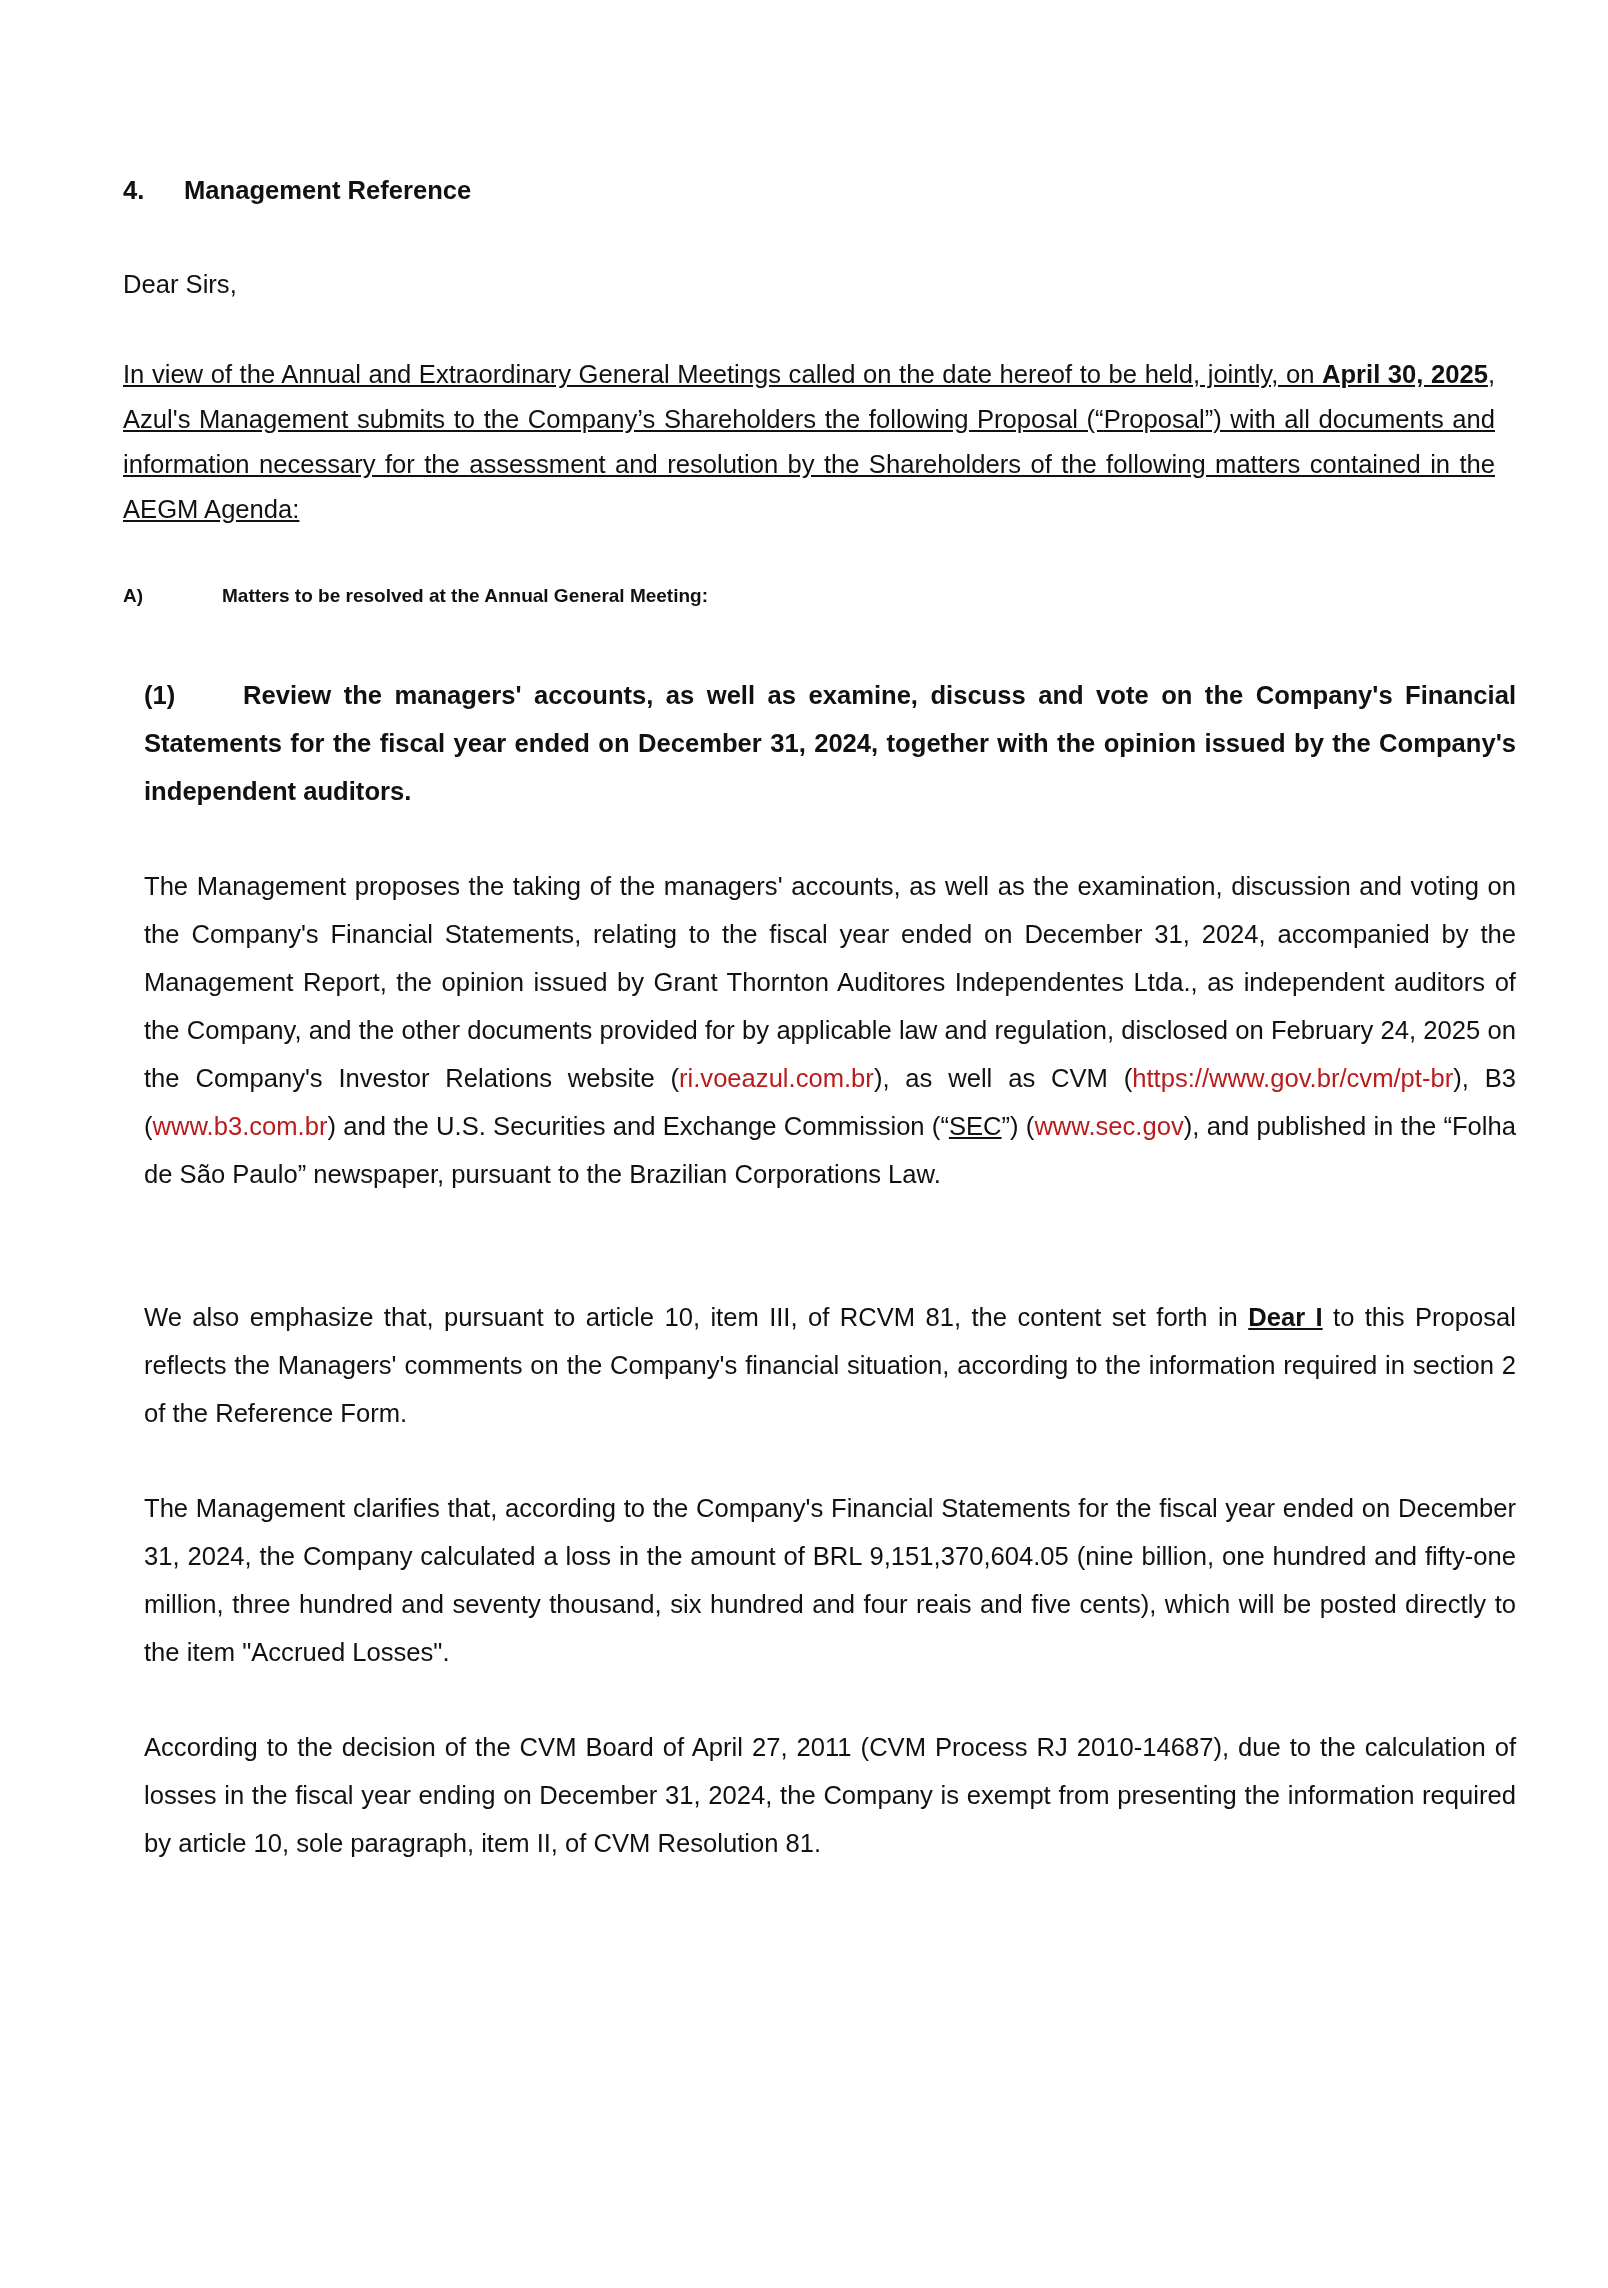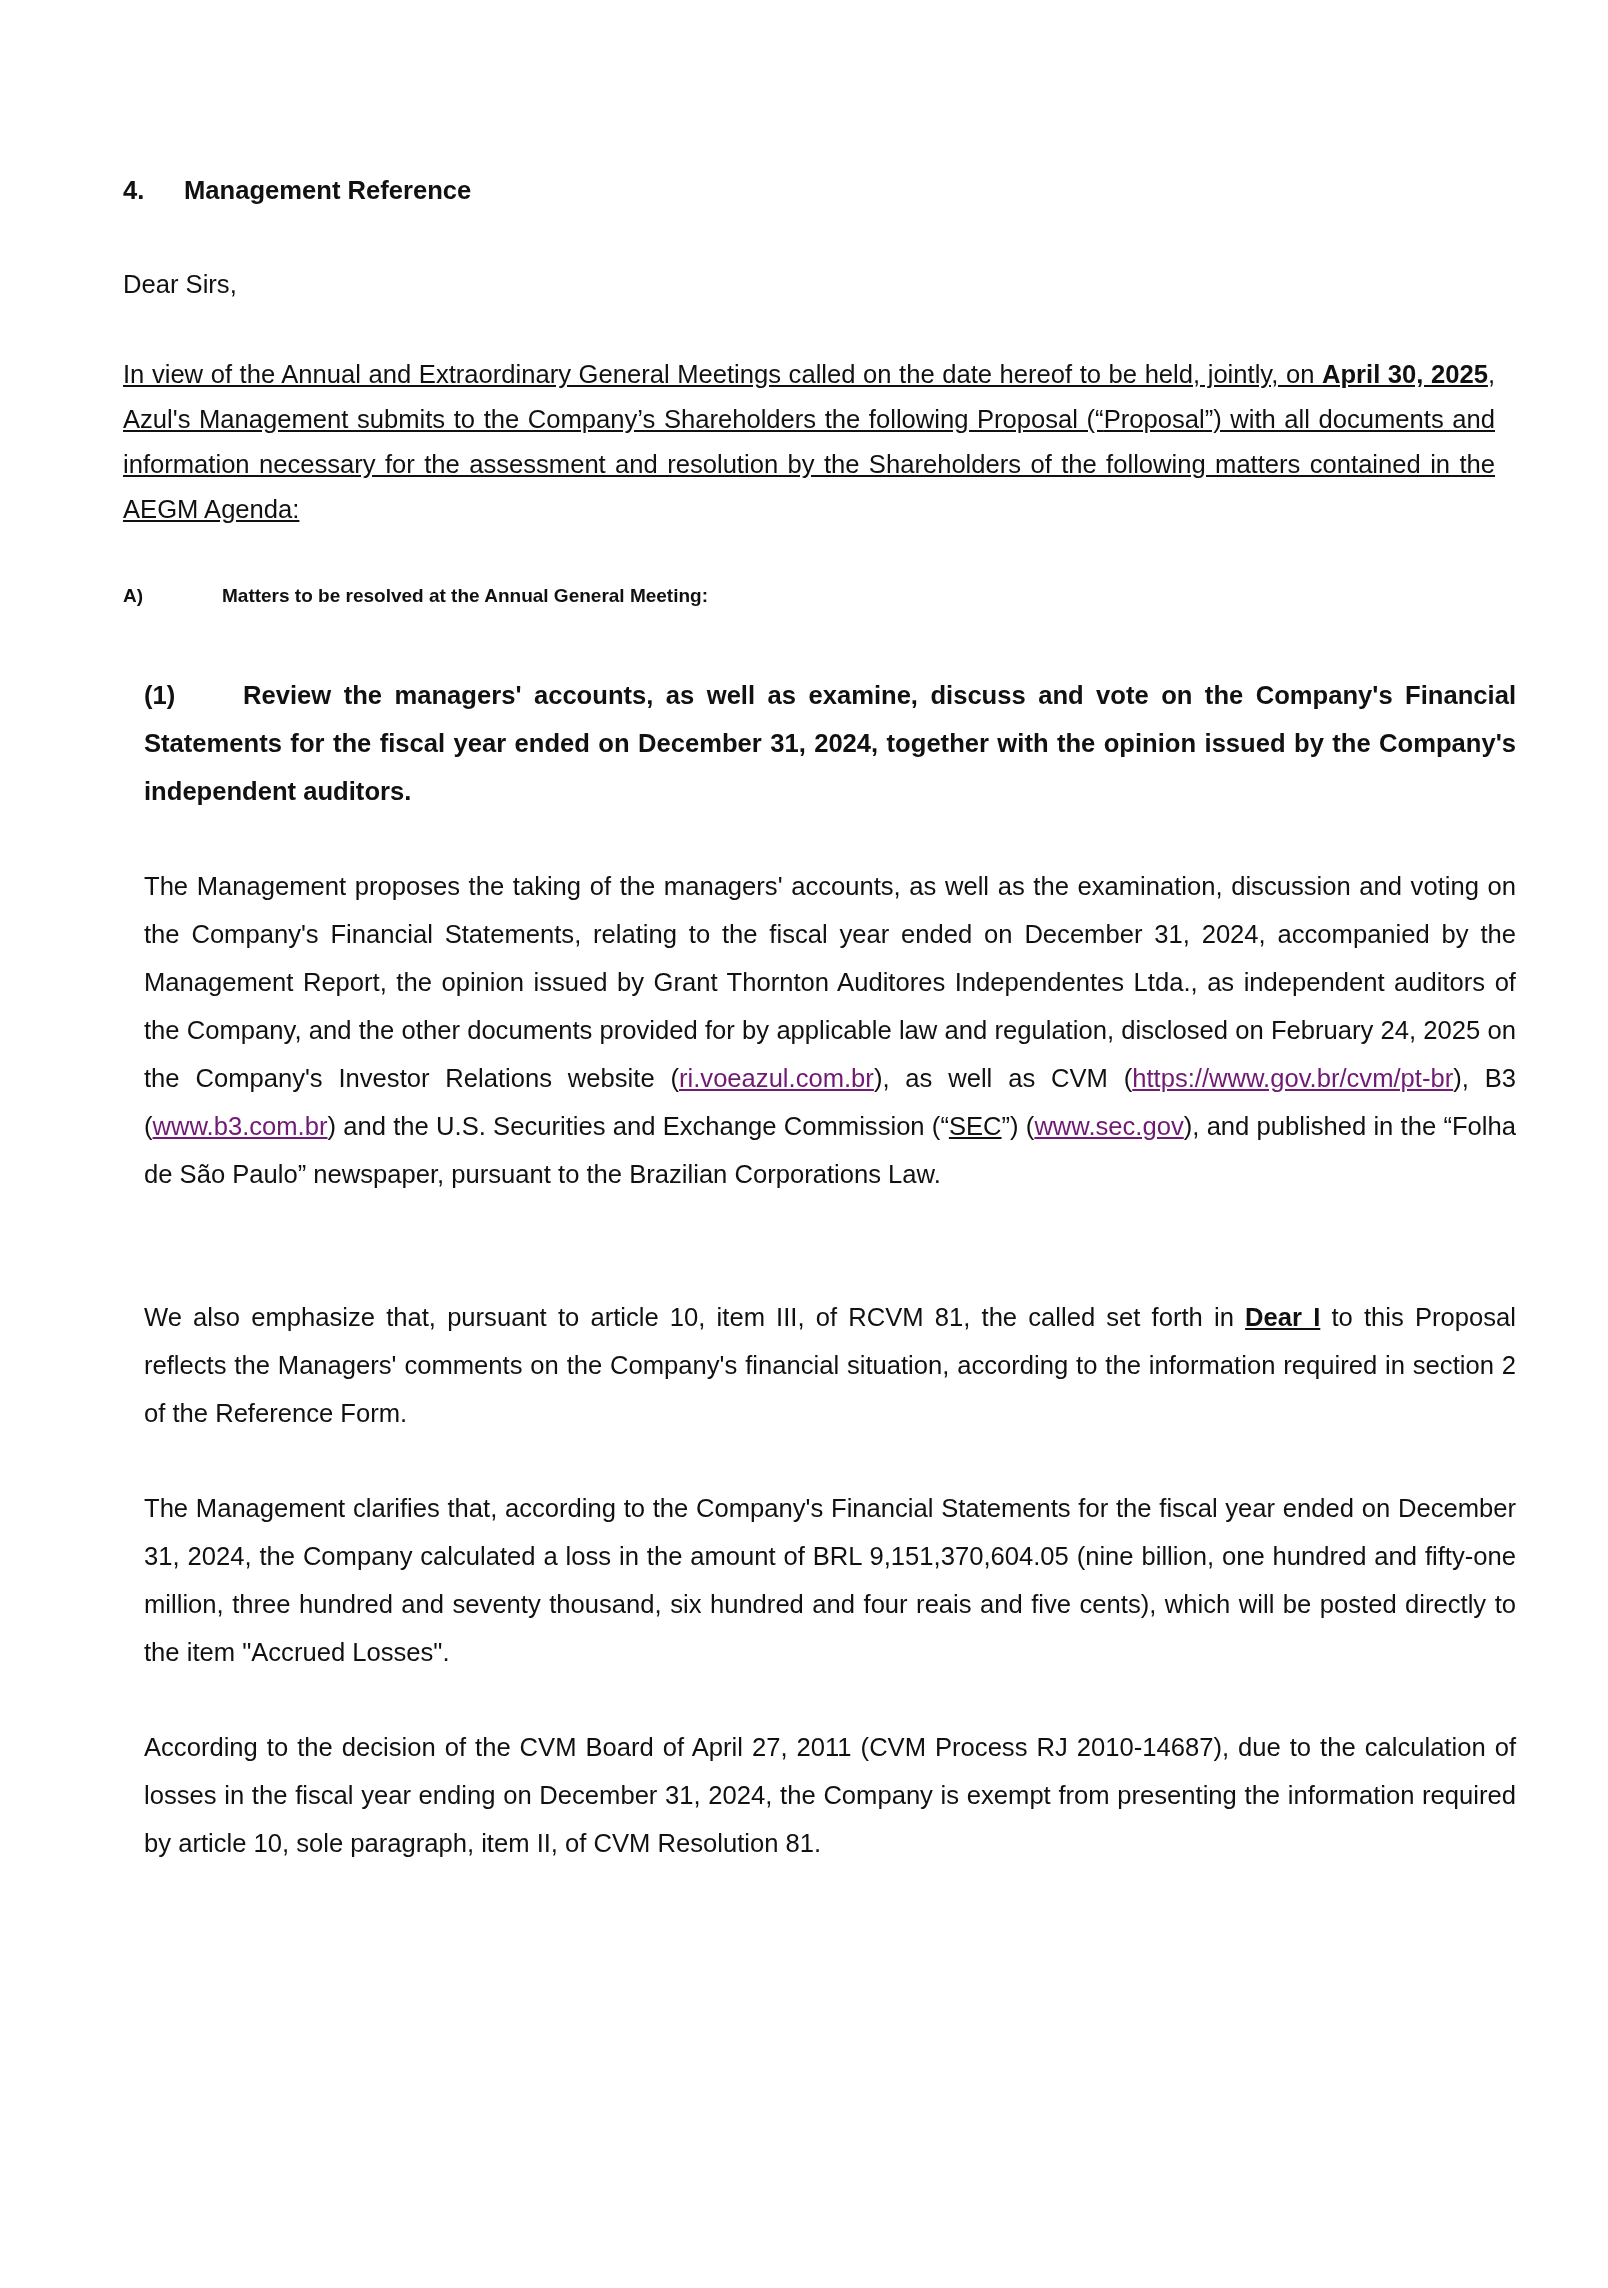--- a/index.html
+++ b/index.html
@@ -12,21 +12,21 @@
   .block { position: absolute; left: 0; width: 1372px; }
   .heading { font-weight: bold; }
   .heading .num { display: inline-block; width: 61px; }
   .sec-heading { font-weight: bold; font-size: 19px; }
   .sec-heading .num { display: inline-block; width: 99px; }
   .just { text-align: justify; text-align-last: left; }
   .p48 { line-height: 45px; text-decoration: underline; }
   .p50 { line-height: 48px; margin-left: 21px; }
   .bold { font-weight: bold; }
   .u { text-decoration: underline; }
-  a.link { color: #701a75; text-decoration: underline; }
+  a.link { color: #b91c1c; }
   .item-num { display: inline-block; width: 99px; }
 </style>
 </head>
 <body>
 
 <div class="page">
 
   <div class="block heading" style="top:176px;">
     <span class="num">4.</span><span>Management Reference</span>
   </div>
@@ -43,21 +43,21 @@
 
   <div class="block just p50 bold" style="top:671px;">
     <span class="item-num">(1)</span><span>Review the managers' accounts, as well as examine, discuss and vote on the Company's Financial Statements for the fiscal year ended on December 31, 2024, together with the opinion issued by the Company's independent auditors.</span>
   </div>
 
   <div class="block just p50" style="top:862px;">
     <span>The Management proposes the taking of the managers' accounts, as well as the examination, discussion and voting on the Company's Financial Statements, relating to the fiscal year ended on December 31, 2024, accompanied by the Management Report, the opinion issued by Grant Thornton Auditores Independentes Ltda., as independent auditors of the Company, and the other documents provided for by applicable law and regulation, disclosed on February 24, 2025 on the Company's Investor Relations website (</span><a class="link">ri.voeazul.com.br</a><span>), as well as CVM (</span><a class="link">https://www.gov.br/cvm/pt-br</a><span>), B3 (</span><a class="link">www.b3.com.br</a><span>) and the U.S. Securities and Exchange Commission (“</span><span class="u">SEC</span><span>”) (</span><a class="link">www.sec.gov</a><span>), and published in the “Folha de São Paulo” newspaper, pursuant to the Brazilian Corporations Law.</span>
   </div>
 
   <div class="block just p50" style="top:1293px;">
-    <span>We also emphasize that, pursuant to article 10, item III, of RCVM 81, the called set forth in </span><span class="bold u">Dear I</span><span> to this Proposal reflects the Managers' comments on the Company's financial situation, according to the information required in section 2 of the Reference Form.</span>
+    <span>We also emphasize that, pursuant to article 10, item III, of RCVM 81, the content set forth in </span><span class="bold u">Dear I</span><span> to this Proposal reflects the Managers' comments on the Company's financial situation, according to the information required in section 2 of the Reference Form.</span>
   </div>
 
   <div class="block just p50" style="top:1484px;">The Management clarifies that, according to the Company's Financial Statements for the fiscal year ended on December 31, 2024, the Company calculated a loss in the amount of BRL 9,151,370,604.05 (nine billion, one hundred and fifty-one million, three hundred and seventy thousand, six hundred and four reais and five cents), which will be posted directly to the item "Accrued Losses".</div>
 
   <div class="block just p50" style="top:1723px;">According to the decision of the CVM Board of April 27, 2011 (CVM Process RJ 2010-14687), due to the calculation of losses in the fiscal year ending on December 31, 2024, the Company is exempt from presenting the information required by article 10, sole paragraph, item II, of CVM Resolution 81.</div>
 
 </div>
 
 
 </body></html>

